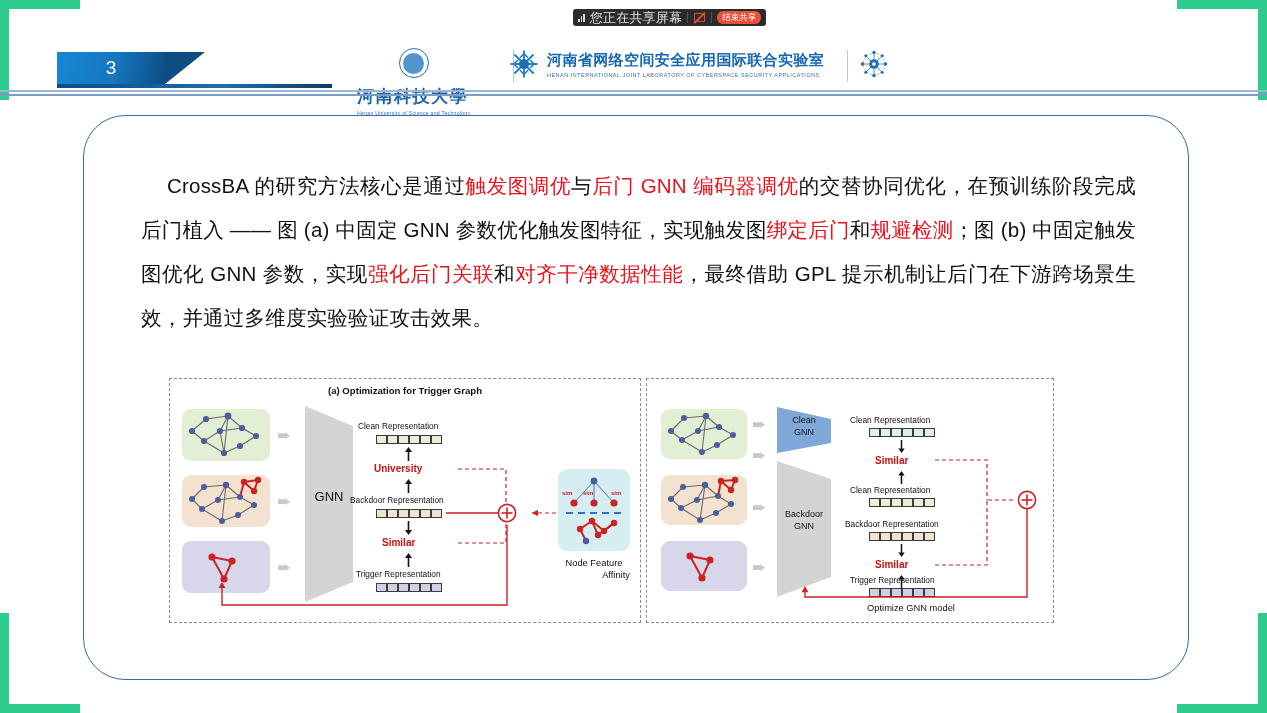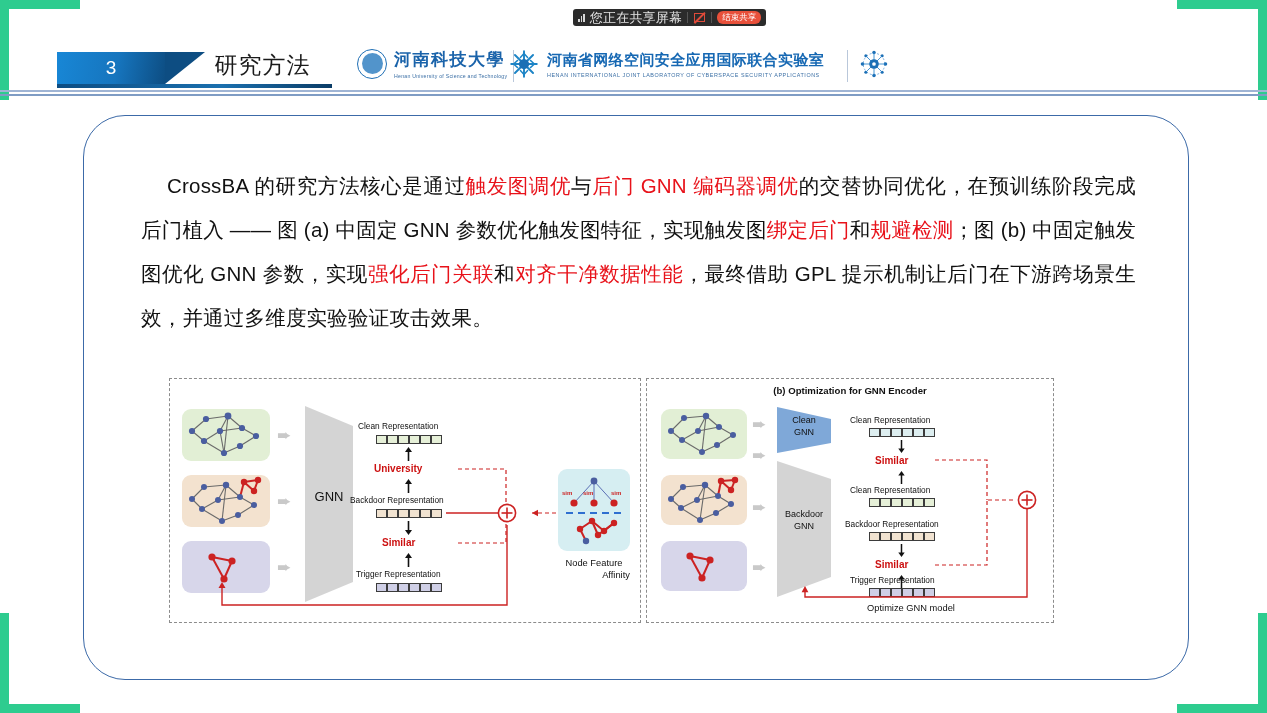--- a/index.html
+++ b/index.html
@@ -88,21 +88,21 @@
     border: 1.4px solid #1f6fb5; flex: 0 0 auto;
     display: flex; align-items: center; justify-content: center;
     background: #fff;
   }
   .seal .inner { width: 21px; height: 21px; border-radius: 50%; background: #2c7cc0; opacity:.82; }
   .snowflake { width: 32px; height: 32px; flex: 0 0 auto; }
   .logo-txt { display: flex; flex-direction: column; justify-content: center; }
   .logo-cn { color: #1668b3; font-weight: bold; white-space: nowrap; }
   .logo-en { color: #3b6fa5; white-space: nowrap; }
 
-  #logo1 { left: 357px; }
+  #logo1 { left: 357px; flex-direction: column; }
   #logo1 .logo-cn { font-size: 17px; letter-spacing: 1.5px; color:#1a63aa; }
   #logo1 .logo-en { font-size: 5.2px; letter-spacing: .25px; margin-top: 2px; }
   #sep1 { left: 513px; }
   #logo2 { left: 508px; }
   #logo2 .logo-cn { font-size: 15px; letter-spacing: .4px; }
   #logo2 .logo-en { font-size: 5.4px; letter-spacing: .55px; margin-top: 2px; }
   #sep2 { left: 847px; }
   #logo3 { left: 858px; }
   #logo3 .logo-cn { font-size: 15px; letter-spacing: .4px; }
   #logo3 .logo-en { font-size: 5.4px; letter-spacing: .5px; margin-top: 2px; }
@@ -199,21 +199,20 @@
         <span class="box"></span>
         <span class="slash"></span>
       </span>
     <span class="divider"></span>
     <button class="endbtn">结束共享</button>
   </div>
 
   <div id="header">
     <div id="num-badge">3</div>
     <div id="num-badge-tail"></div>
-    <div id="header-title">研究方法</div>
     <div id="title-underline"></div>
 
     <div class="logo-group" id="logo1">
       <div class="seal">
           <div class="inner"></div>
         </div>
       <div class="logo-txt">
         <div class="logo-cn">河南科技大學</div>
         <div class="logo-en">Henan University of Science and Technology</div>
       </div>
@@ -279,20 +278,21 @@
     <div id="header-rule-b"></div>
   </div>
 
   <div id="content-box">
 
     <p id="paragraph"><span class="ind"></span><span>CrossBA 的研究方法核心是通过</span><span class="hl" style="color: rgb(232, 18, 26);">触发图调优</span><span>与</span><span class="hl" style="color: rgb(232, 18, 26);">后门 GNN 编码器调优</span><span>的交替协同优化，在预训练阶段完成后门植入 —— 图 (a) 中固定 GNN 参数优化触发图特征，实现触发图</span><span class="hl" style="color: rgb(232, 18, 26);">绑定后门</span><span>和</span><span class="hl" style="color: rgb(232, 18, 26);">规避检测</span><span>；图 (b) 中固定触发图优化 GNN 参数，实现</span><span class="hl" style="color: rgb(232, 18, 26);">强化后门关联</span><span>和</span><span class="hl" style="color: rgb(232, 18, 26);">对齐干净数据性能</span><span>，最终借助 GPL 提示机制让后门在下游跨场景生效，并通过多维度实验验证攻击效果。</span></p>
 
     <div id="figure">
 
       <div class="panel" id="panel-a">
+        <div class="panel-title">(a) Optimization for Trigger Graph</div>
 
         <div class="graphbox g-green" style="left:12px;  top:30px;  width:88px; height:52px;">
           <svg width="88" height="52" viewBox="0 0 88 52">
             <g stroke="#6a6a6a" stroke-width="1.1">
               <line x1="10" y1="22" x2="24" y2="10"></line>
                 <line x1="24" y1="10" x2="46" y2="7"></line>
               <line x1="46" y1="7" x2="38" y2="22"></line>
                 <line x1="38" y1="22" x2="22" y2="32"></line>
               <line x1="22" y1="32" x2="10" y2="22"></line>
                 <line x1="38" y1="22" x2="60" y2="19"></line>
@@ -482,21 +482,20 @@
           <span style="position:absolute;left:4px;top:21px;font-size:6px;font-weight:bold;color:#cc2222;">sim</span>
           <span style="position:absolute;left:25px;top:21px;font-size:6px;font-weight:bold;color:#cc2222;">sim</span>
           <span style="position:absolute;left:53px;top:21px;font-size:6px;font-weight:bold;color:#cc2222;">sim</span>
         </div>
         <div class="nfa-cap" style="left:378px; top:178px; width:92px;">Node Feature</div>
         <div class="nfa-cap" style="left:400px; top:190px; width:92px;">Affinity</div>
 
       </div>
 
       <div class="panel" id="panel-b">
-        <div class="panel-title">(b) Optimization for GNN Encoder</div>
 
         <div class="graphbox g-green" style="left:14px; top:30px; width:86px; height:50px;">
           <svg width="86" height="50" viewBox="0 0 86 50">
             <g stroke="#6a6a6a" stroke-width="1.1">
               <line x1="10" y1="22" x2="23" y2="9"></line>
                 <line x1="23" y1="9" x2="45" y2="7"></line>
               <line x1="45" y1="7" x2="37" y2="22"></line>
                 <line x1="37" y1="22" x2="21" y2="31"></line>
               <line x1="21" y1="31" x2="10" y2="22"></line>
                 <line x1="37" y1="22" x2="58" y2="18"></line>

